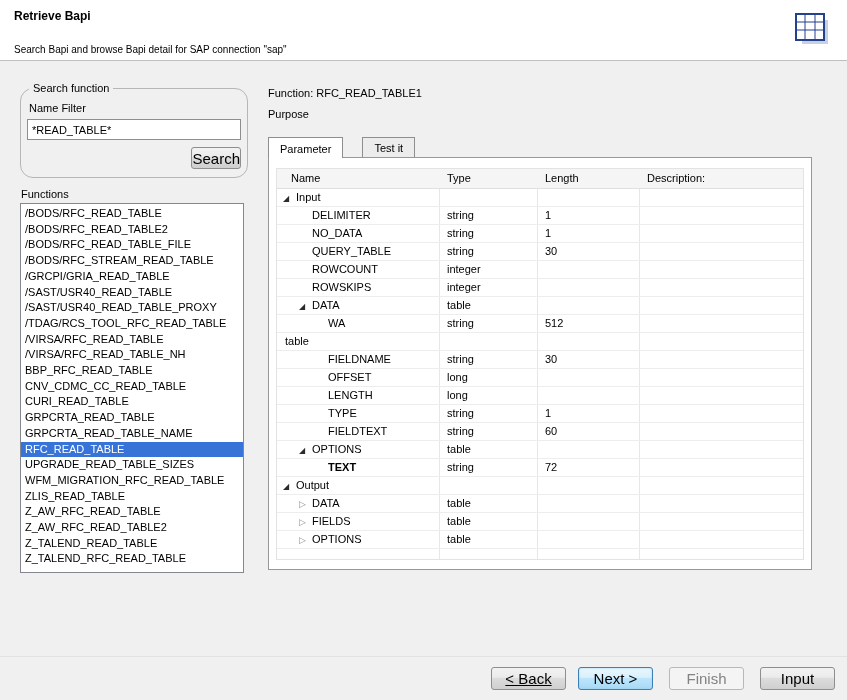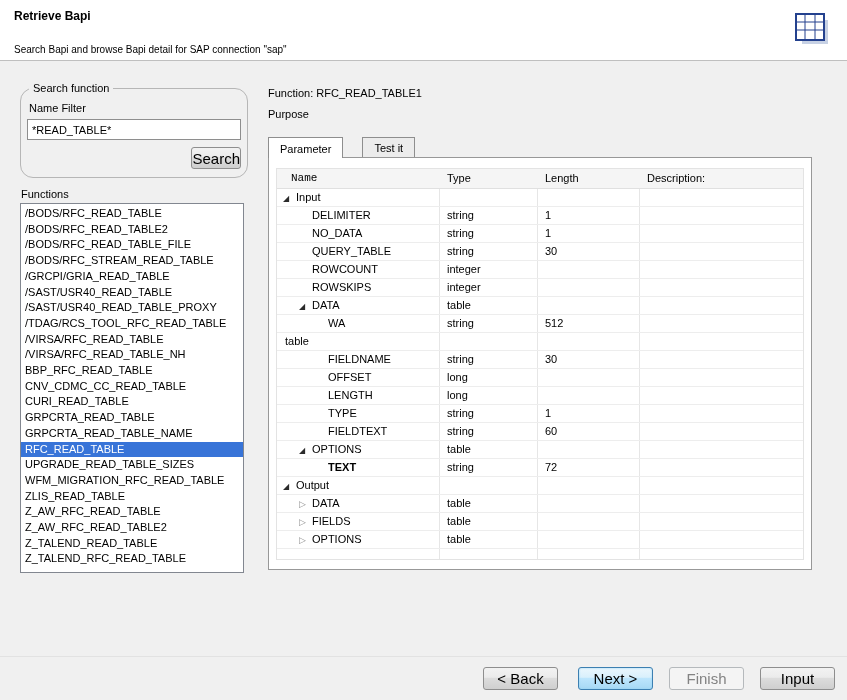--- a/index.html
+++ b/index.html
@@ -35,39 +35,39 @@
   .tab.active { background:#ffffff; position:relative; padding-top:5px; top:1px; }
 
   .content { position:absolute; left:268px; top:157px; width:544px; height:413px; background:#ffffff; border:1px solid #989898; z-index:1; }
 
   
   .ptable { position:absolute; left:7px; top:10px; width:528px; height:392px; border:1px solid #e3e3e3; background:#fff; }
   .vline { position:absolute; top:0; bottom:0; width:1px; background:#e6e6e6; }
   .vl1 { left:162px; } .vl2 { left:260px; } .vl3 { left:362px; }
   .thead { position:relative; display:flex; height:20px; line-height:19px; background:#f5f5f5; border-bottom:1px solid #e0e0e0; z-index:2; }
   .th { overflow:hidden; white-space:nowrap; }
-  .th.c-name { width:162px; padding-left:14px;font-family:Liberation Mono, monospace; }
+  .th.c-name { width:162px; padding-left:14px; }
   .th.c-type { width:98px; padding-left:8px; }
   .th.c-len  { width:102px; padding-left:8px; }
   .th.c-desc { flex:1; padding-left:8px; }
   .tbody { position:relative; z-index:2; }
   .trow { display:flex; height:18px; line-height:17px; border-bottom:1px solid #ededed;align-items:center; }
   .tc { overflow:hidden; white-space:nowrap; }
   .tc.c-name { width:162px; }
   .tc.c-type { width:98px; padding-left:8px; }
   .tc.c-len  { width:102px; padding-left:8px; }
   .tc.c-desc { flex:1; padding-left:8px; }
   .tri { display:inline-block; width:13px; font-size:8px; color:#2b2b2b; }
   .tri.collapsed { color:#8f8f8f; font-size:9px; }
 
   
   .footer { position:absolute; left:0; top:656px; width:847px; height:44px; border-top:1px solid #e2e2e2; display:flex; justify-content:flex-end; align-items:flex-start; padding:10px 12px 0 0; }
   .btn { min-width:75px; height:23px; font-family:"Liberation Sans",sans-serif; font-size:15px; color:#000;
          background:linear-gradient(#f2f2f2,#ebebeb 45%,#dddddd 46%,#cfcfcf); border:1px solid #8e8e8e; border-radius:3px; cursor:default; }
-  .btn-back { margin-right:20px; }
+  .btn-back { margin-right:12px;text-decoration:underline; }
   .btn-next { margin-right:16px; border:1px solid #3c7fb1;
          background:linear-gradient(#eaf6fd,#d9f0fc 45%,#bee6fd 46%,#a7d9f5); box-shadow:inset 0 0 2px #8fd1f2; }
   .btn-finish { margin-right:16px; color:#838383; background:#f4f4f4; border:1px solid #b5b9bc; }
 </style>
 </head>
 <body>
 
 <div class="stage">
 
   <div class="header">

